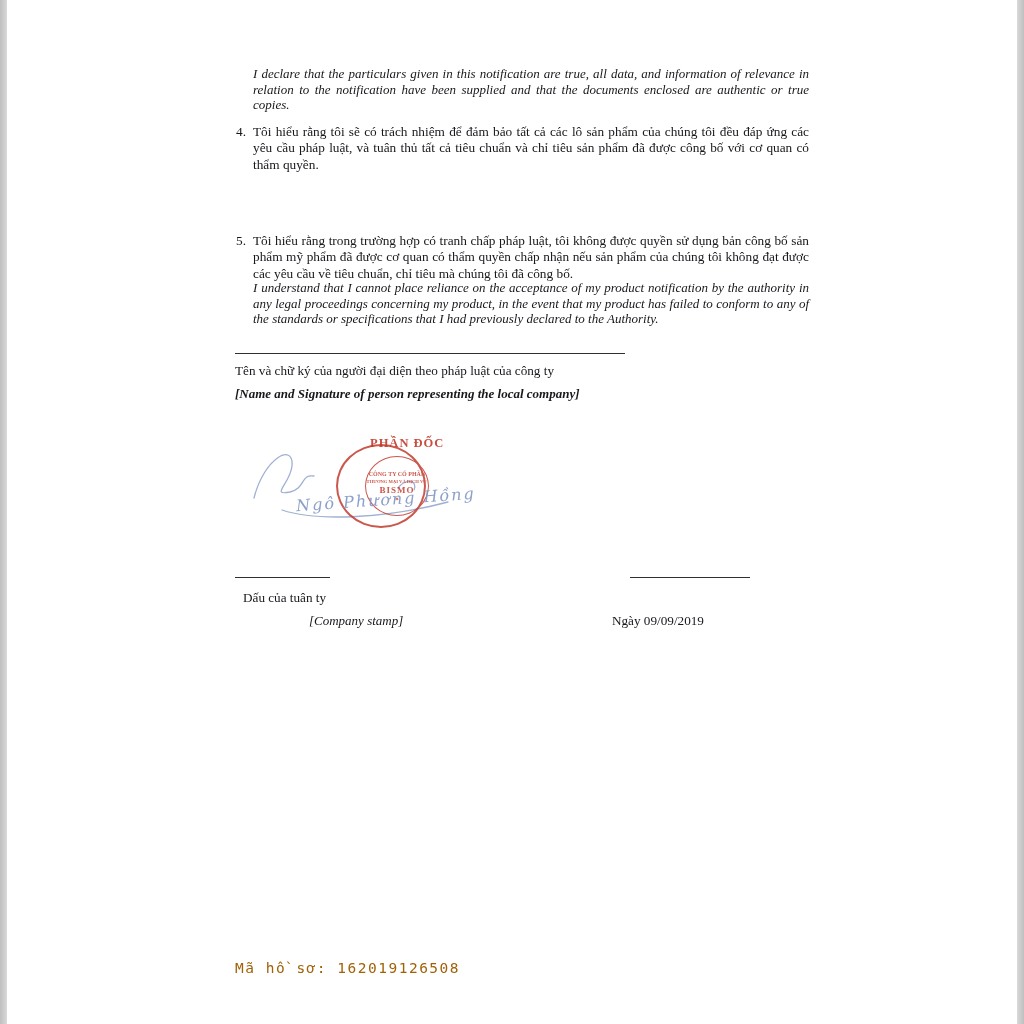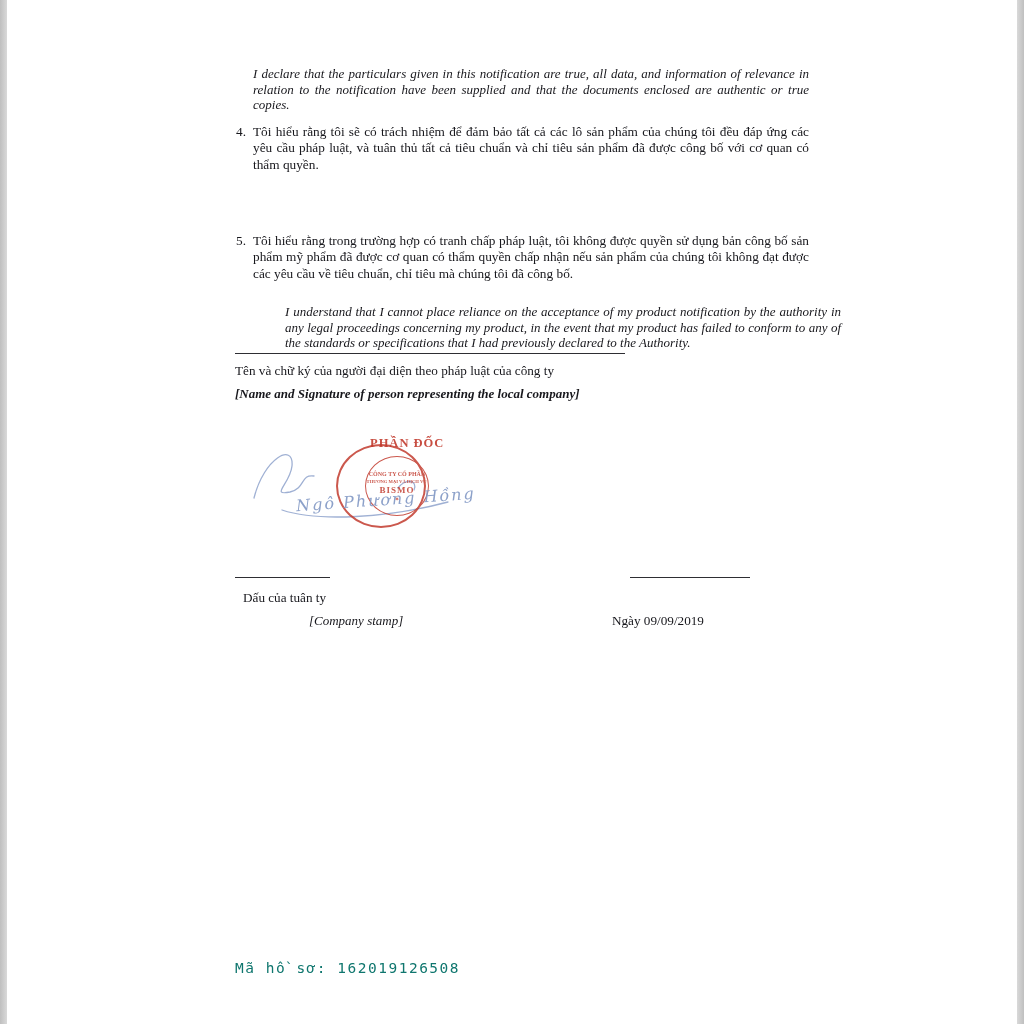--- a/index.html
+++ b/index.html
@@ -80,21 +80,21 @@
     color: var(--signature_blue, #8097c4);
     font-family: "DejaVu Serif", serif;
     font-style: italic; font-size: 16px;
     transform: rotate(-4deg);
     letter-spacing: 2px;
     white-space: nowrap;
     opacity: 0.9;
   }
 
   .footer-code {
-    color: #0f766e;
+    color: #a16207;
     font-family: "DejaVu Sans Mono", monospace;
     font-size: 14.5px;
     letter-spacing: 1.5px;
   }
 </style>
 </head>
 <body>
 
 <div class="canvas">
 
@@ -107,21 +107,21 @@
     <span class="doc-text item-num">4.</span>
     <p class="doc-text">Tôi hiểu rằng tôi sẽ có trách nhiệm để đảm bảo tất cả các lô sản phẩm của chúng tôi đều đáp ứng các yêu cầu pháp luật, và tuân thủ tất cả tiêu chuẩn và chỉ tiêu sản phẩm đã được công bố với cơ quan có thẩm quyền.</p>
   </div>
 
 
   <div class="abs item-row" style="left:236px; top:233px; width:573px;">
     <span class="doc-text item-num">5.</span>
     <p class="doc-text">Tôi hiểu rằng trong trường hợp có tranh chấp pháp luật, tôi không được quyền sử dụng bản công bố sản phẩm mỹ phẩm đã được cơ quan có thẩm quyền chấp nhận nếu sản phẩm của chúng tôi không đạt được các yêu cầu về tiêu chuẩn, chỉ tiêu mà chúng tôi đã công bố.</p>
   </div>
 
-  <p class="abs doc-italic" style="left:253px; top:304px; width:556px;margin-left:32px;">I understand that I cannot place reliance on the acceptance of my product notification by the authority in any legal proceedings concerning my product, in the event that my product has failed to conform to any of the standards or specifications that I had previously declared to the Authority.</p>
+  <p class="abs doc-italic" style="left:253px; top:280px; width:556px;">I understand that I cannot place reliance on the acceptance of my product notification by the authority in any legal proceedings concerning my product, in the event that my product has failed to conform to any of the standards or specifications that I had previously declared to the Authority.</p>
 
   <div class="abs rule-line" style="left:235px; top:353px; width:390px;"></div>
 
   <p class="abs label-italic" style="left:235px; top:386px;">[Name and Signature of person representing the local company]</p>
 
   <p class="abs label-plain" style="left:235px; top:363px;">Tên và chữ ký của người đại diện theo pháp luật của công ty</p>
 
   <div class="abs stamp-block" style="left:248px; top:432px;">
 
     <svg class="sig-svg" width="230" height="105" viewBox="0 0 230 105">

